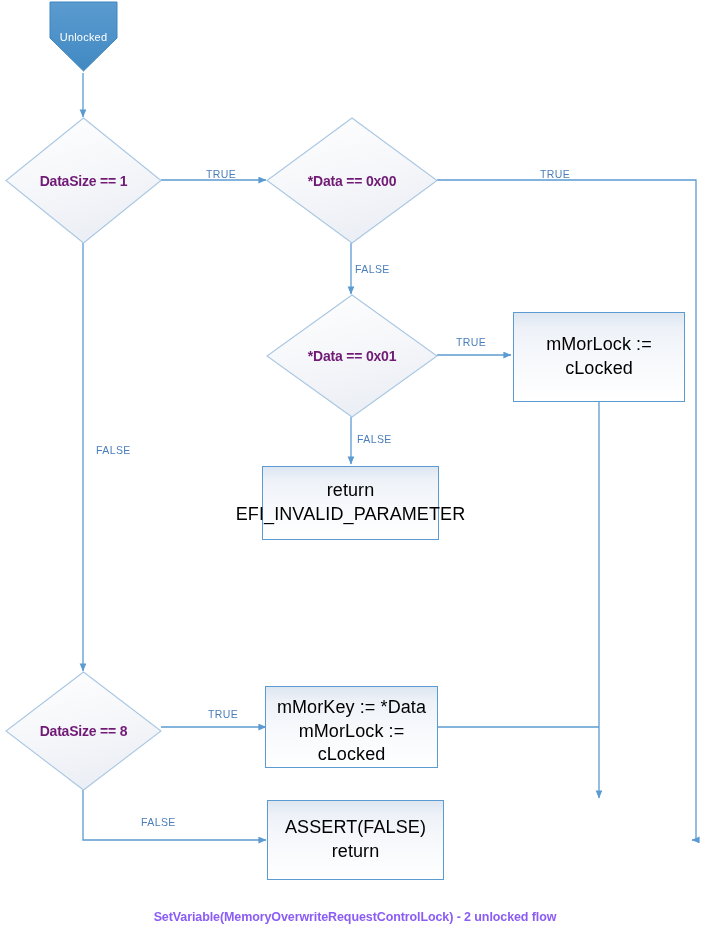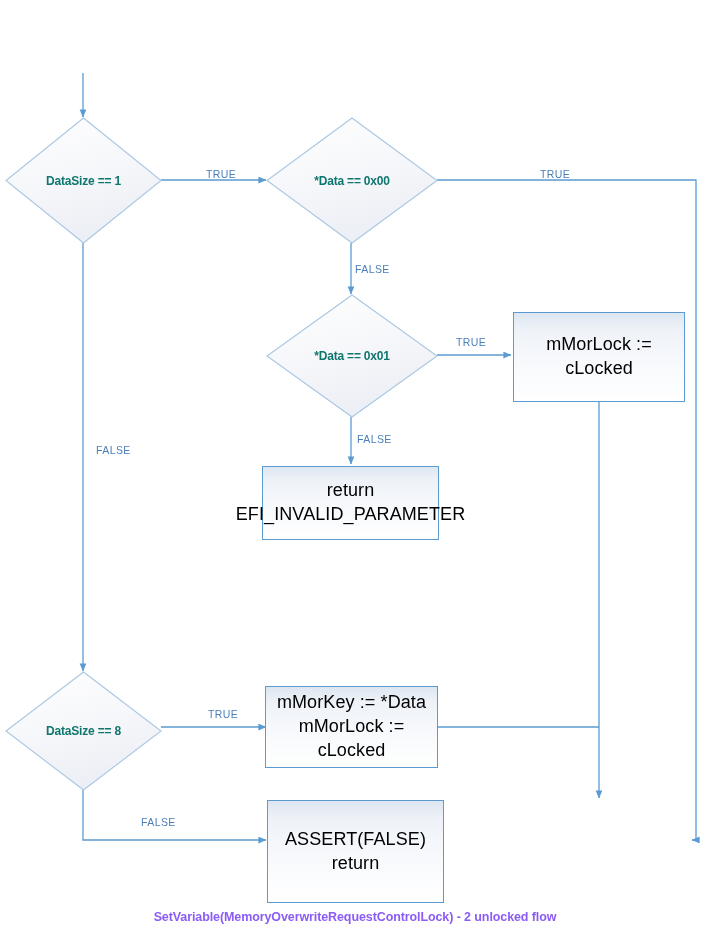--- a/index.html
+++ b/index.html
@@ -51,23 +51,23 @@
     border: none;
   }
   .decision svg {
     position: absolute;
     left: 0;
     top: 0;
   }
   .decision .dlabel {
     position: relative;
     z-index: 2;
-    font-size: 12px;
+    font-size: 14px;
     font-weight: bold;
-    color: #0f766e;
+    color: #701a75;
     letter-spacing: -0.2px;
   }
   
   .start {
     background: transparent;
   }
   .start svg { position: absolute; left: 0; top: 0; }
   .start .slabel {
     position: relative;
     z-index: 2;
@@ -134,20 +134,26 @@
       <path d="M599,402 L599,798" marker-end="url(#arrow)"></path>
 
       <path d="M161,727 L266,727" marker-end="url(#arrow)"></path>
 
       <path d="M83,790 L83,840 L266,840" marker-end="url(#arrow)"></path>
 
       <path d="M437,727 L599,727"></path>
     </g>
   </svg>
 
+  <div class="node start" style="left:48px; top:0px; width:71px; height:73px;">
+    <svg width="71" height="73" viewBox="0 0 71 73" xmlns="http://www.w3.org/2000/svg">
+      <polygon points="2,2 69,2 69,38 35.5,71 2,38" fill="url(#pentaGrad)" stroke="#3f86bf" stroke-width="1"></polygon>
+    </svg>
+    <span class="slabel">Unlocked</span>
+  </div>
 
   <div class="node decision" style="left:5px; top:117px; width:157px; height:127px;">
     <svg width="157" height="127" viewBox="0 0 157 127" xmlns="http://www.w3.org/2000/svg">
       <polygon points="78.5,1 156,63.5 78.5,126 1,63.5" fill="url(#diamondGrad)" stroke="#a9c7e3" stroke-width="1.1"></polygon>
     </svg>
     <span class="dlabel">DataSize == 1</span>
   </div>
 
   <div class="node decision" style="left:266px; top:117px; width:172px; height:127px;">
     <svg width="172" height="127" viewBox="0 0 172 127" xmlns="http://www.w3.org/2000/svg">
@@ -172,26 +178,26 @@
     <span class="txt">EFI_INVALID_PARAMETER</span>
   </div>
 
   <div class="node decision" style="left:5px; top:671px; width:157px; height:120px;">
     <svg width="157" height="120" viewBox="0 0 157 120" xmlns="http://www.w3.org/2000/svg">
       <polygon points="78.5,1 156,60 78.5,119 1,60" fill="url(#diamondGrad)" stroke="#a9c7e3" stroke-width="1.1"></polygon>
     </svg>
     <span class="dlabel">DataSize == 8</span>
   </div>
 
-  <div class="node process" style="left:265px; top:686px; width:173px; height:82px; flex-direction:column;">
+  <div class="node process" style="left:265px; top:686px; width:173px; height:82px; flex-direction:column;justify-content:flex-end;">
     <span class="txt">mMorKey := *Data</span>
     <span class="txt">mMorLock := cLocked</span>
   </div>
 
-  <div class="node process" style="left:267px; top:800px; width:177px; height:103px; flex-direction:column;">
+  <div class="node process" style="left:267px; top:800px; width:177px; height:80px; flex-direction:column;">
     <span class="txt">ASSERT(FALSE)</span>
     <span class="txt">return</span>
   </div>
 
 
   <span class="edge-label" style="left:206px; top:168px;">TRUE</span>
 
   <span class="edge-label" style="left:96px; top:444px;">FALSE</span>
 
   <span class="edge-label" style="left:540px; top:168px;">TRUE</span>

